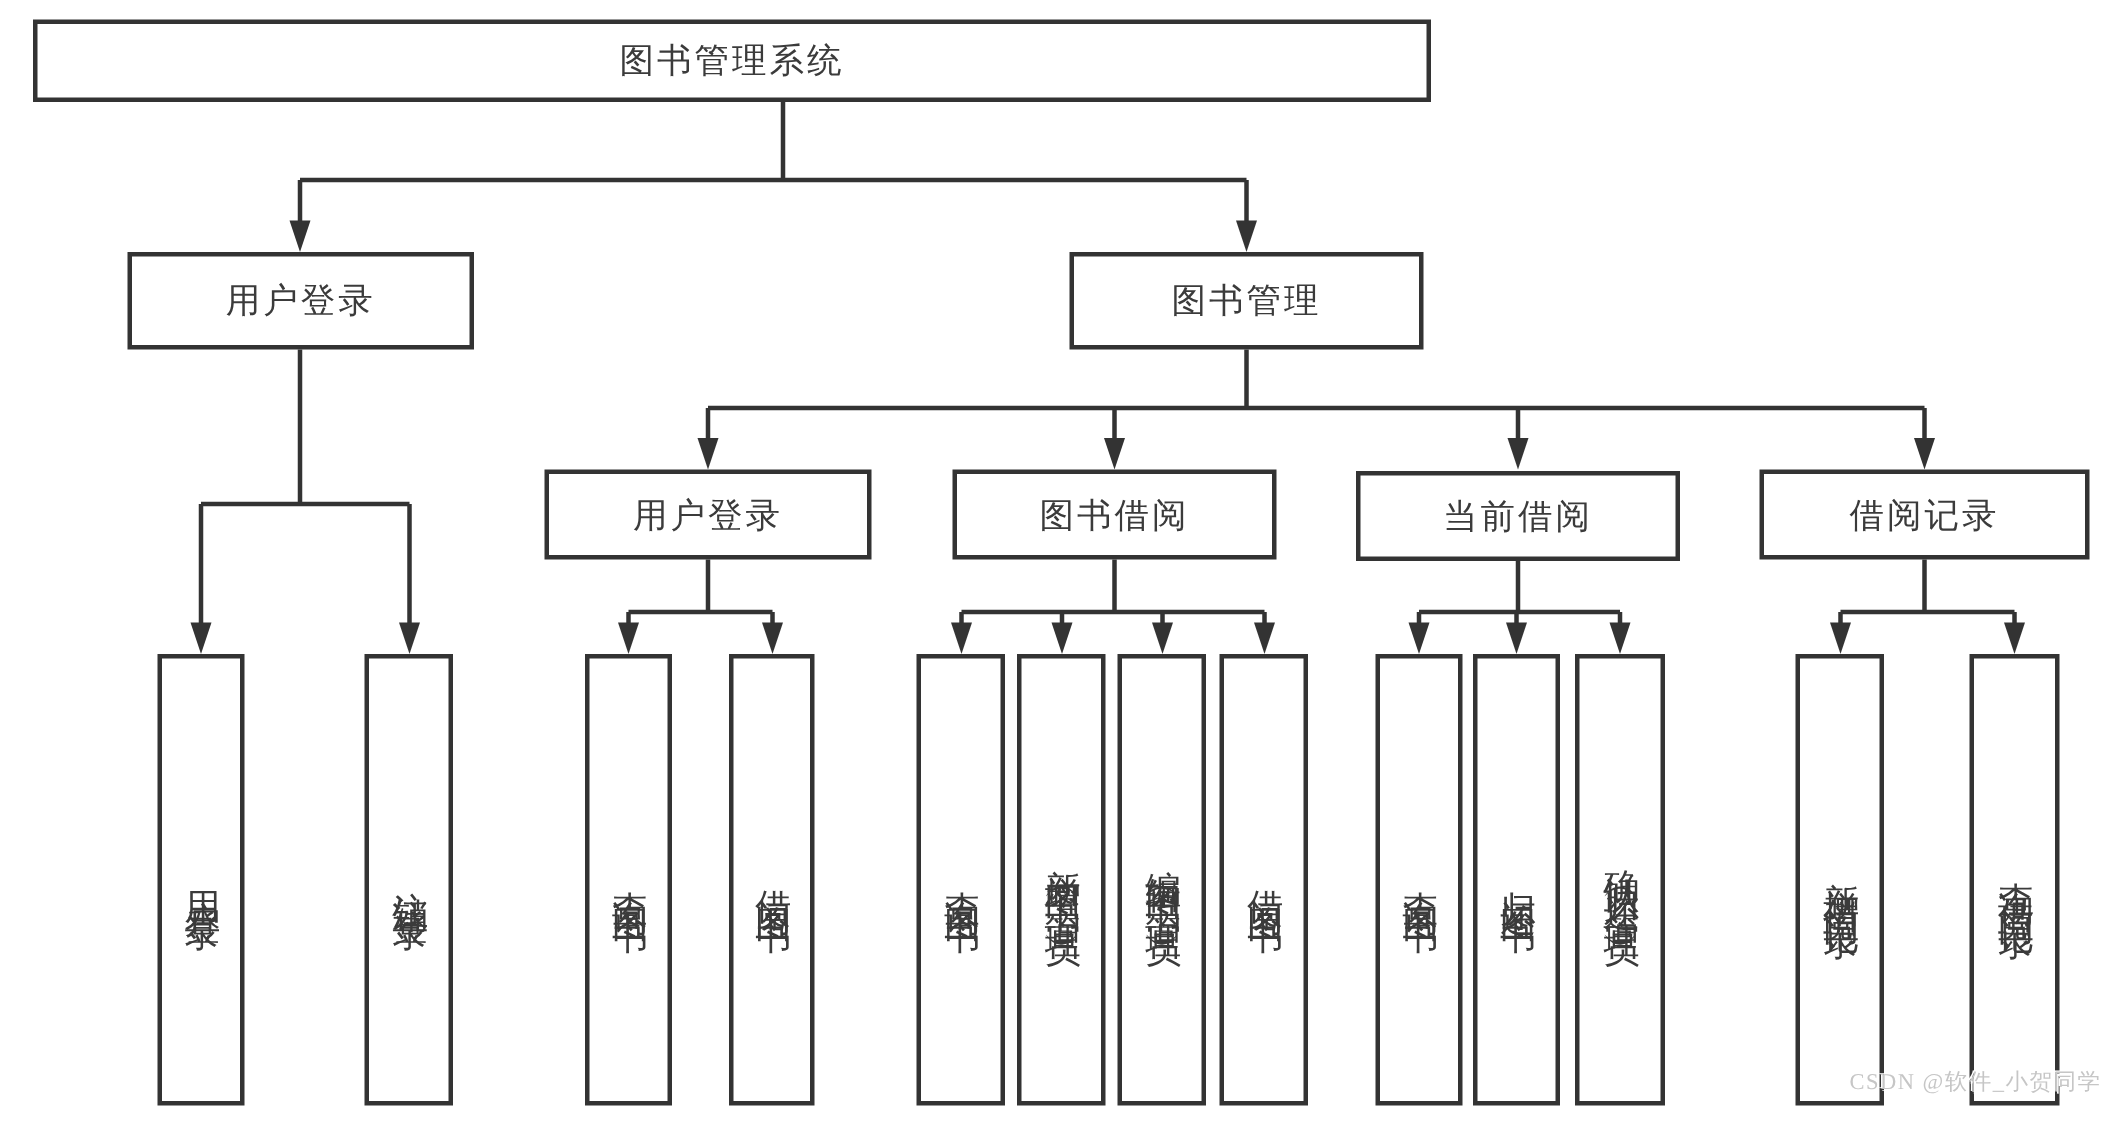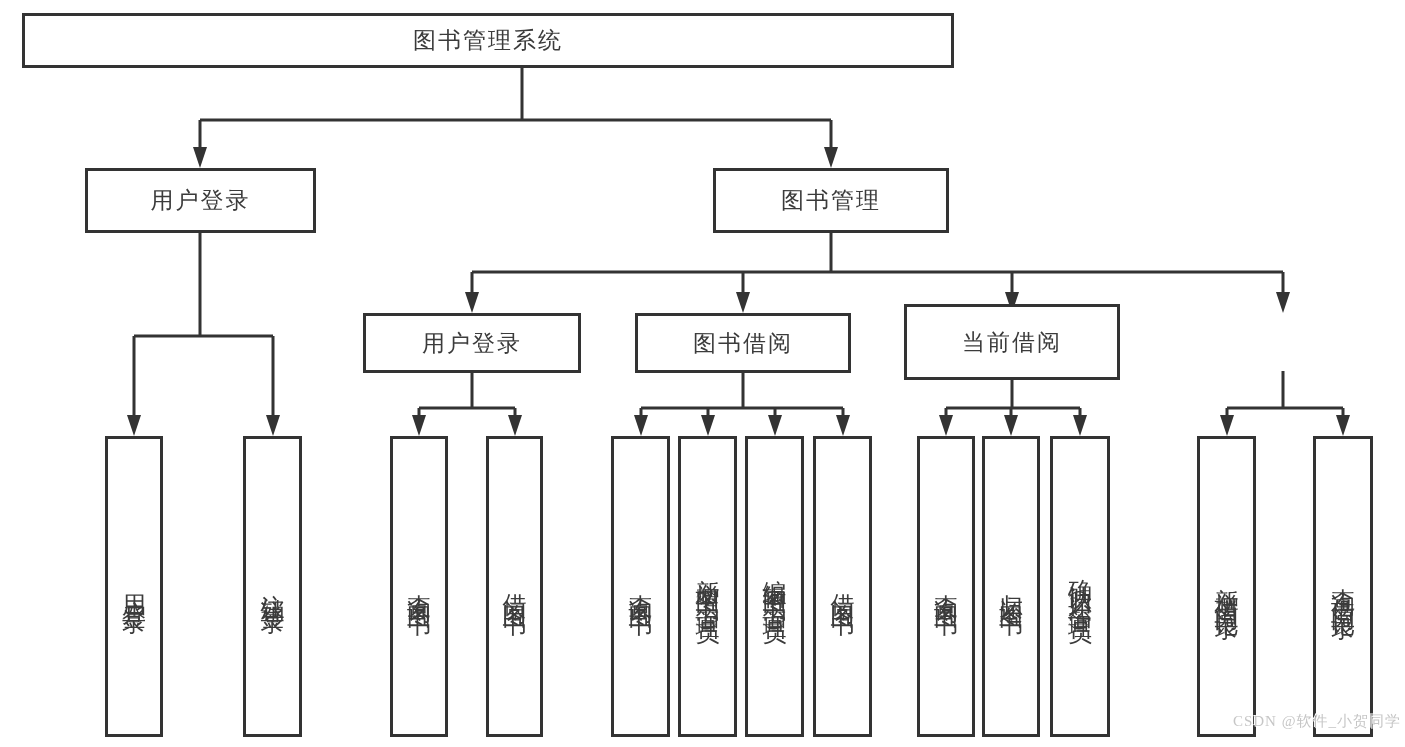--- a/index.html
+++ b/index.html
@@ -113,22 +113,25 @@
   <div class="box" style="left:713px;top:168px;width:236px;height:65px;text-align:center;">
     <span class="hlabel">图书管理</span>
   </div>
 
   <div class="box" style="left:363px;top:313px;width:218px;height:60px;">
     <span class="hlabel">用户登录</span>
   </div>
   <div class="box" style="left:635px;top:313px;width:216px;height:60px;">
     <span class="hlabel">图书借阅</span>
   </div>
-  <div class="box" style="left:904px;top:304px;width:216px;height:76px;">
+  <div class="box" style="left:904px;top:314px;width:216px;height:60px;">
     <span class="hlabel">当前借阅</span>
+  </div>
+  <div class="box" style="left:1173px;top:313px;width:220px;height:60px;">
+    <span class="hlabel">借阅记录</span>
   </div>
 
   <div class="box" style="left:105px;top:436px;width:58px;height:301px;">
     <span class="vlabel">用户登录</span>
   </div>
   <div class="box" style="left:243px;top:436px;width:59px;height:301px;">
     <span class="vlabel">注销登录</span>
   </div>
 
   <div class="box" style="left:390px;top:436px;width:58px;height:301px;">

